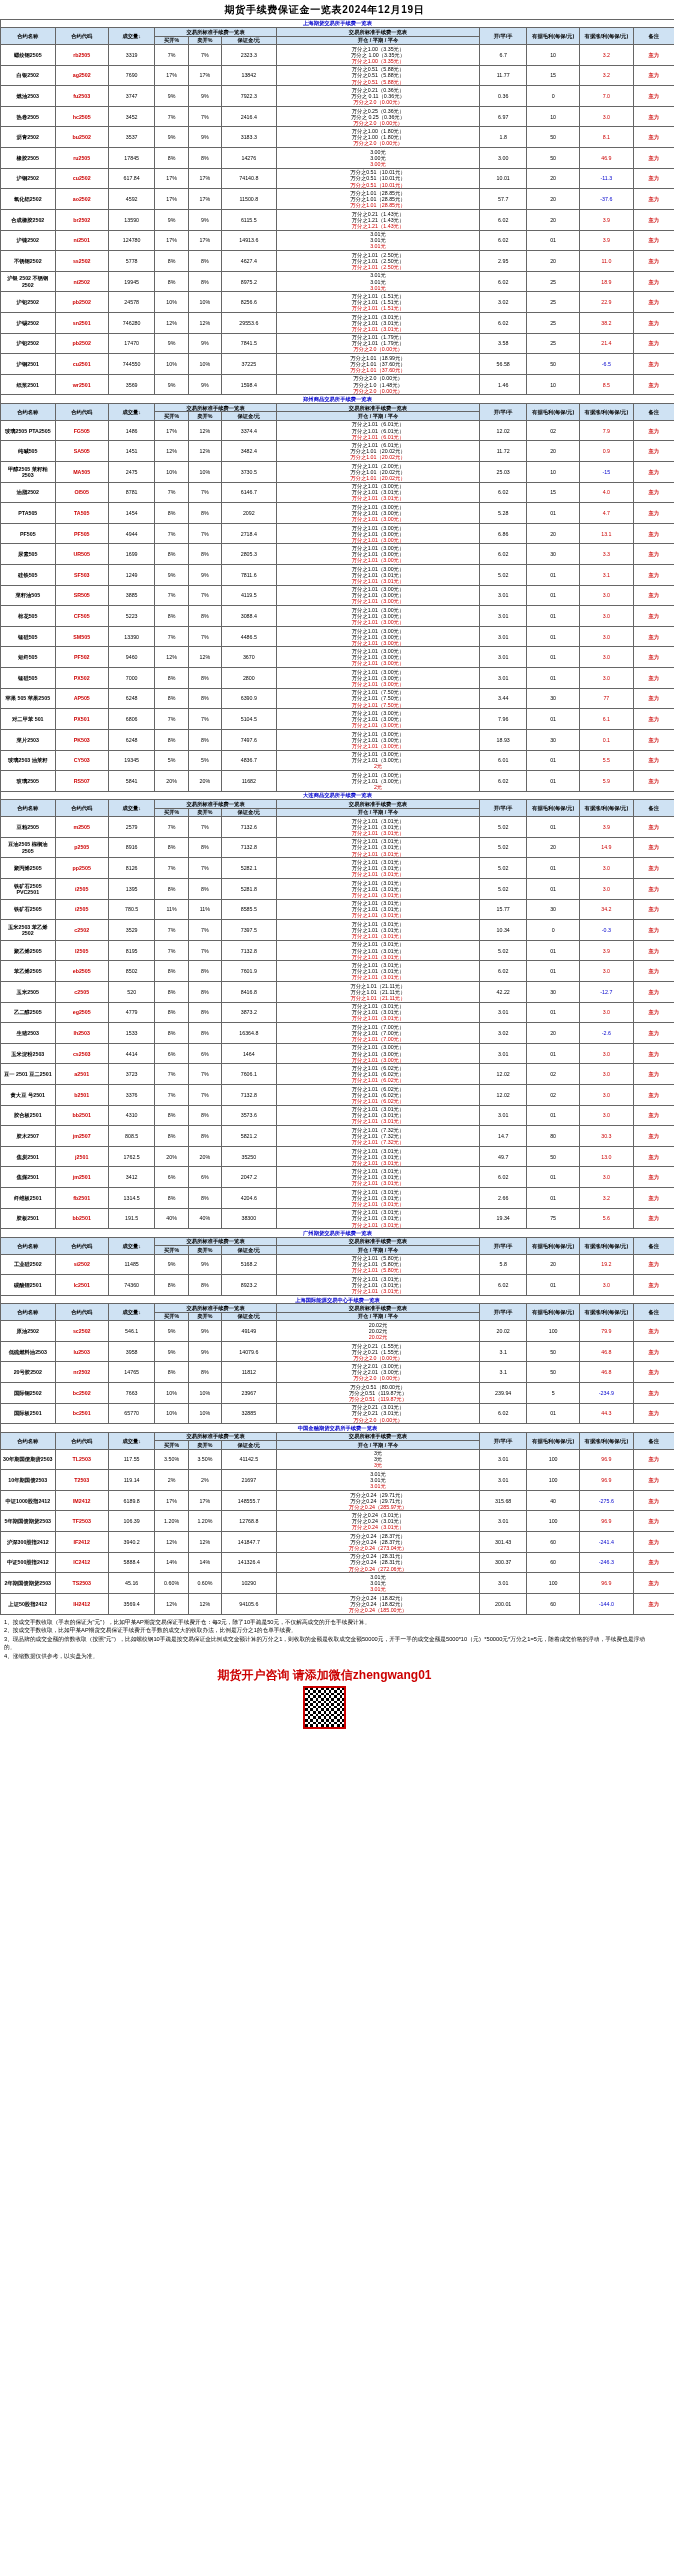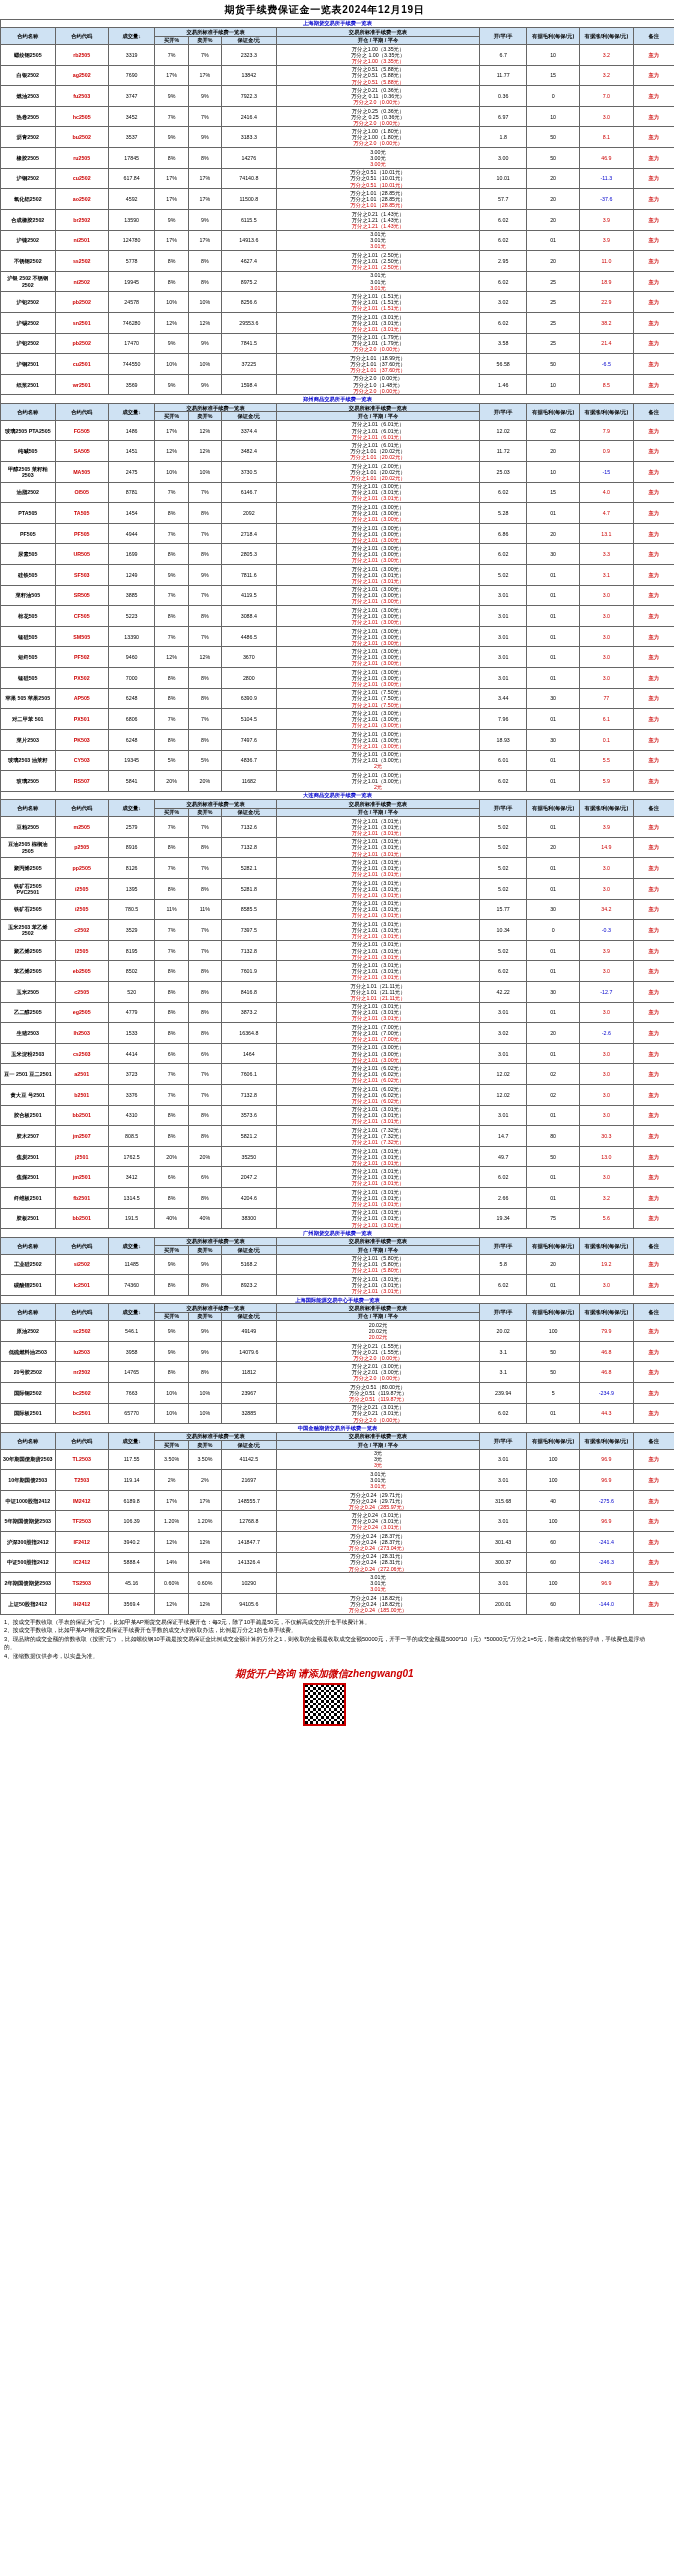--- a/index.html
+++ b/index.html
@@ -65,21 +65,21 @@
   .footer-note {
     font-size: 5.7px;
     line-height: 1.5;
     padding: 3.3px 4px;
     text-align: left;
   }
   .contact-bar {
     text-align: center;
     padding: 2.7px;
   }
-  .contact-bar .t { color: #cc0000; font-weight: bold; font-size: 10px; font-style: italic; }
+  .contact-bar .t { color: #cc0000; font-weight: bold; font-size: 12px; }
   .qr {
     width: 43px; height: 43px;
     margin: 2.7px auto;
     background:
       repeating-linear-gradient(90deg,#000 0 2.7px,#fff 2.7px 5.3px),
       repeating-linear-gradient(0deg,#000 0 2.7px,#fff 2.7px 5.3px);
     background-blend-mode: difference;
     border: 2px solid #cc0000;
   }
 </style>

